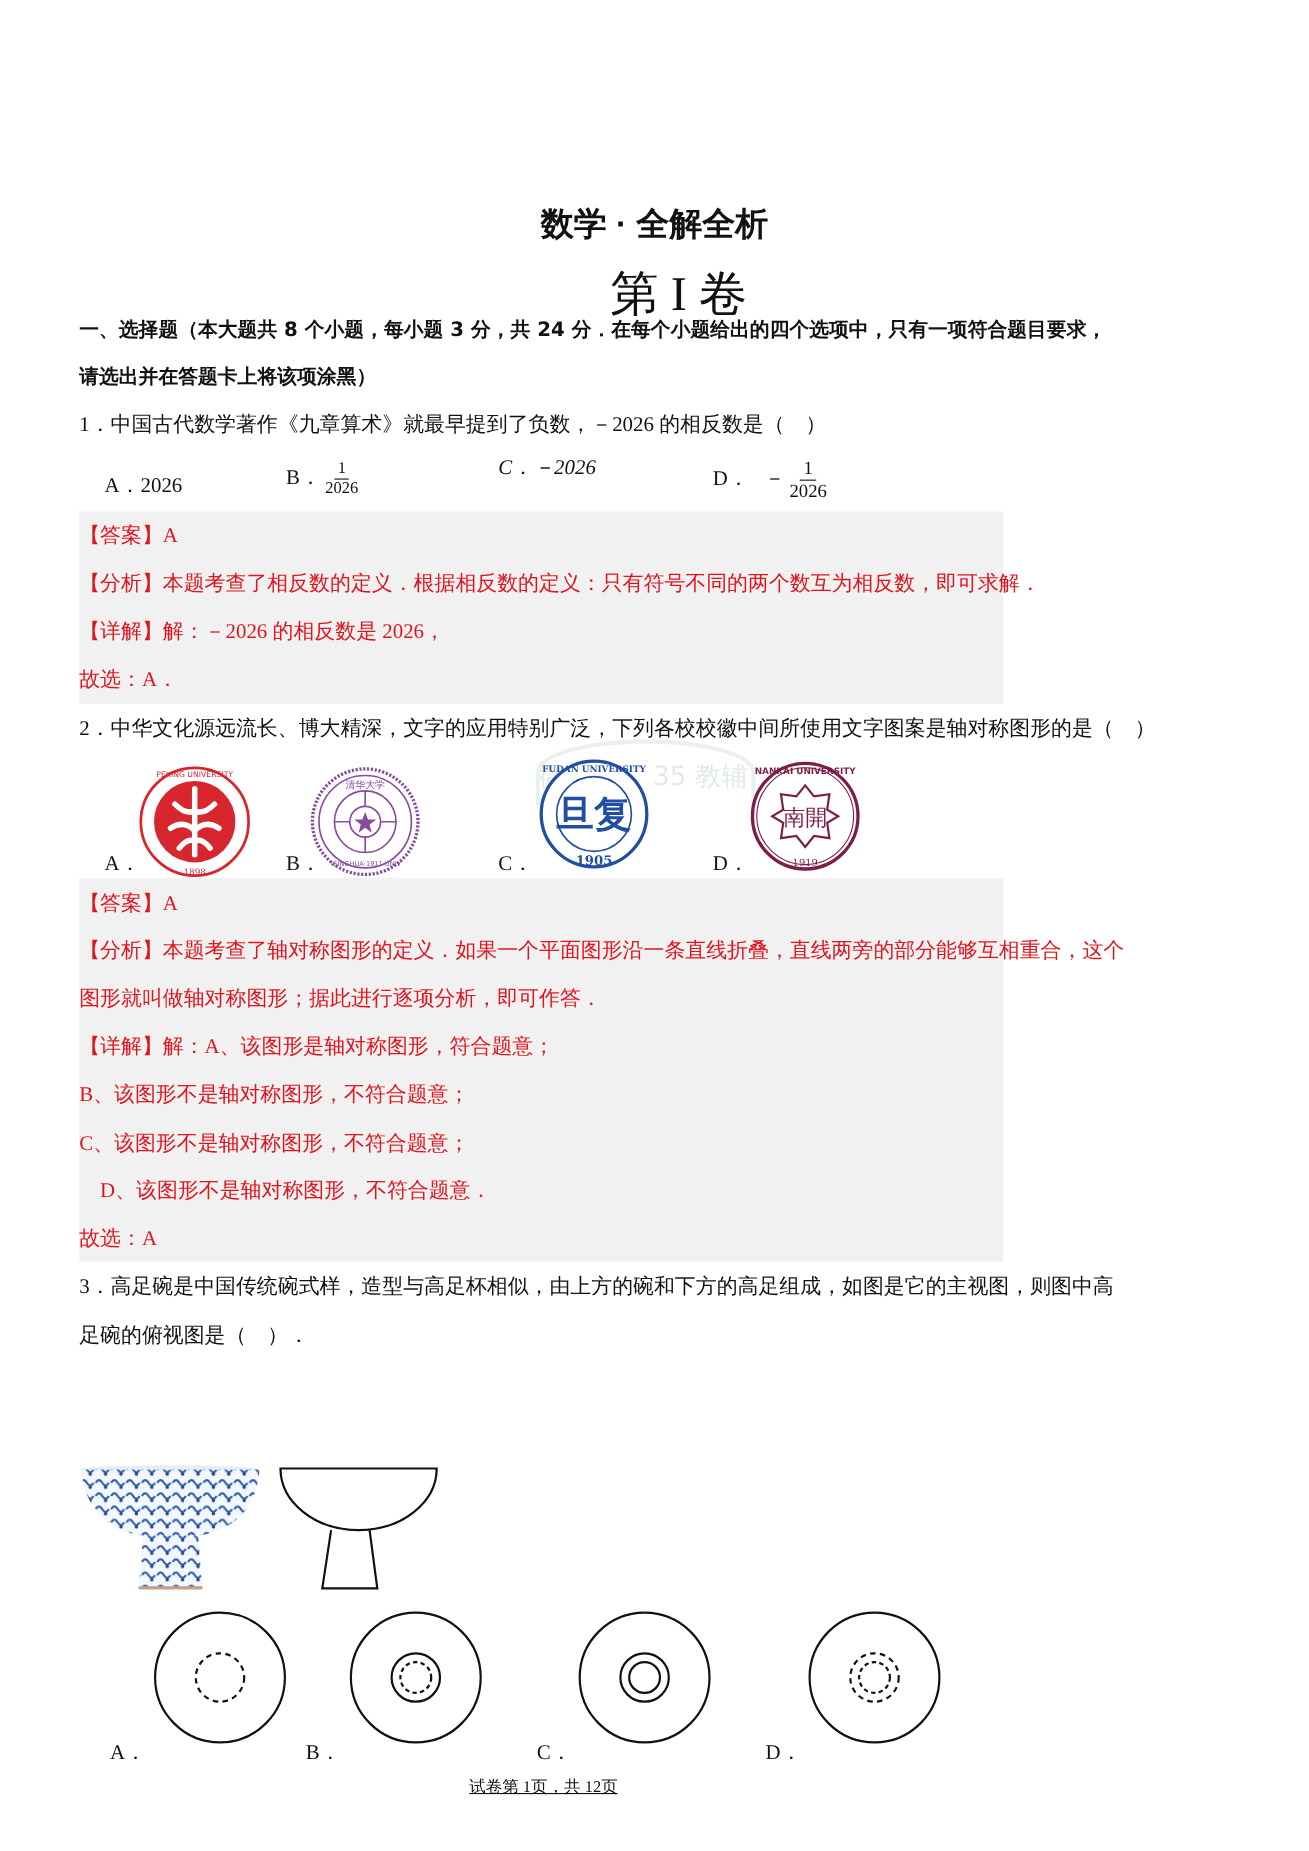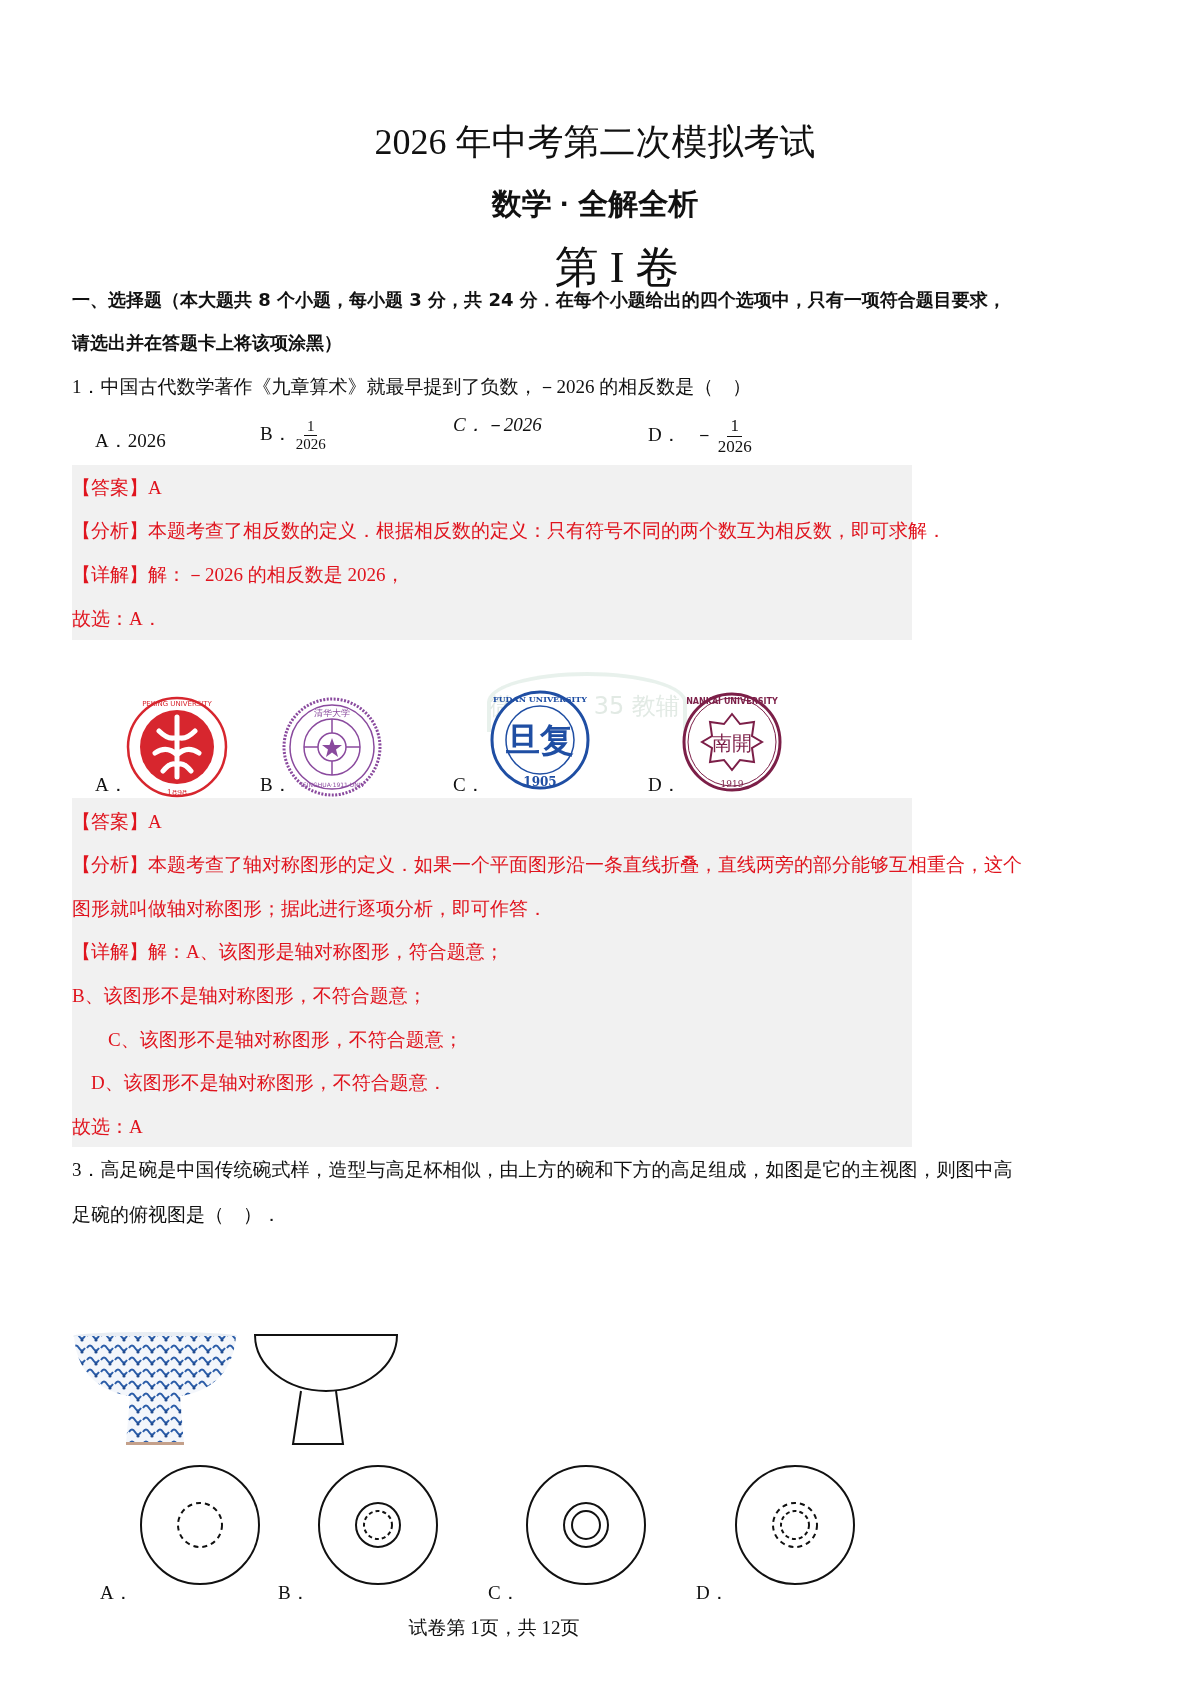--- a/index.html
+++ b/index.html
@@ -13,32 +13,31 @@
   .line { position: absolute; left: 72px; font-size: 19px; line-height: 24px; white-space: nowrap; }
   .bold { font-family: "DejaVu Sans", sans-serif; font-weight: bold; font-size: 18px; }
   .sol { position: absolute; left: 72px; width: 840px; background: #f1f1f1; }
   .red { color: #e0141e; }
   .opt { position: absolute; font-size: 19px; white-space: nowrap; }
   .frac { display: inline-flex; flex-direction: column; align-items: center; vertical-align: middle; font-size: 15px; line-height: 17px; margin-left: 4px; }
   .frac .num { padding: 0 3px; border-bottom: 1.5px solid #111; }
   .logo { position: absolute; width: 104px; height: 104px; }
   .watermark { position: absolute; left: 490px; top: 690px; color: #dfe8e2; font-size: 24px; font-family: "DejaVu Sans", sans-serif; opacity: 0.9; }
   .wm-arc { position: absolute; left: 487px; top: 672px; width: 200px; height: 60px; border: 4px solid #e3eee8; border-radius: 50% 50% 0 0; border-bottom: none; opacity: 0.8; }
-  .footer { position: absolute; top: 1615px; left: 0; width: 988px; text-align: center; font-size: 19px; }
+  .footer { position: absolute; top: 1615px; left: 0; width: 988px; text-align: center; font-size: 15px; text-decoration: underline; }
   svg { display: block; }
 </style>
 </head>
 <body>
 
 <div class="page">
 
   <div class="wm-arc"></div>
   <div class="watermark">微信 　　35 教辅</div>
 
-  <div class="title t1">2026 年中考第二次模拟考试</div>
   <div class="title t2">数学 · 全解全析</div>
   <div class="title t3">第 I 卷</div>
 
   <div class="line bold" style="top:288px;">一、选择题（本大题共 8 个小题，每小题 3 分，共 24 分．在每个小题给出的四个选项中，只有一项符合题目要求，</div>
   <div class="line bold" style="top:331px;">请选出并在答题卡上将该项涂黑）</div>
 
   <div class="line" style="top:375px;">1．中国古代数学著作《九章算术》就最早提到了负数，－2026 的相反数是（　）</div>
 
   <div class="opt" style="left:95px; top:428px;">
     <span>A．</span><span>2026</span>
@@ -59,20 +58,21 @@
       </span>
   </div>
 
   <div class="sol red" style="top:465px; height:175px;">
     <div class="line" style="left:0; top:11px;">【答案】A</div>
     <div class="line" style="left:0; top:54px;">【分析】本题考查了相反数的定义．根据相反数的定义：只有符号不同的两个数互为相反数，即可求解．</div>
     <div class="line" style="left:0; top:98px;">【详解】解：－2026 的相反数是 2026，</div>
     <div class="line" style="left:0; top:142px;">故选：A．</div>
   </div>
 
+  <div class="line" style="top:651px;">2．中华文化源远流长、博大精深，文字的应用特别广泛，下列各校校徽中间所使用文字图案是轴对称图形的是（　）</div>
 
   <div class="opt" style="left:95px; top:772px;">A．</div>
   <div class="logo" style="left:125px; top:695px;">
     <svg width="104" height="104" viewBox="0 0 104 104">
       <circle cx="52" cy="52" r="49" fill="none" stroke="#d7262e" stroke-width="2.5"></circle>
       <circle cx="52" cy="52" r="37" fill="#d7262e"></circle>
       <path d="M52 22 V82 M34 36 Q44 46 52 42 Q60 46 70 36 M30 58 Q42 50 52 60 Q62 50 74 58 M38 76 Q46 66 52 70 Q58 66 66 76" stroke="#fff" stroke-width="5" fill="none" stroke-linecap="round"></path>
       <text x="52" y="11" text-anchor="middle" font-size="7" fill="#d7262e" font-family="DejaVu Sans, sans-serif">PEKING UNIVERSITY</text>
       <text x="52" y="100" text-anchor="middle" font-size="8" fill="#d7262e" font-family="DejaVu Serif, serif">1898</text>
     </svg>
@@ -114,21 +114,21 @@
       <text x="52" y="97" text-anchor="middle" font-size="9" fill="#7c1f48" font-family="DejaVu Serif, serif">1919</text>
     </svg>
   </div>
 
   <div class="sol red" style="top:798px; height:349px;">
     <div class="line" style="left:0; top:12px;">【答案】A</div>
     <div class="line" style="left:0; top:55px;">【分析】本题考查了轴对称图形的定义．如果一个平面图形沿一条直线折叠，直线两旁的部分能够互相重合，这个</div>
     <div class="line" style="left:0; top:99px;">图形就叫做轴对称图形；据此进行逐项分析，即可作答．</div>
     <div class="line" style="left:0; top:142px;">【详解】解：A、该图形是轴对称图形，符合题意；</div>
     <div class="line" style="left:0; top:186px;">B、该图形不是轴对称图形，不符合题意；</div>
-    <div class="line" style="left:0; top:230px;padding-left:36px;">C、该图形不是轴对称图形，不符合题意；</div>
+    <div class="line" style="left:0; top:230px;">C、该图形不是轴对称图形，不符合题意；</div>
     <div class="line" style="left:0; top:273px;margin-left:19px;">D、该图形不是轴对称图形，不符合题意．</div>
     <div class="line" style="left:0; top:317px;">故选：A</div>
   </div>
 
   <div class="line" style="top:1158px;">3．高足碗是中国传统碗式样，造型与高足杯相似，由上方的碗和下方的高足组成，如图是它的主视图，则图中高</div>
   <div class="line" style="top:1203px;text-align:right;">足碗的俯视图是（　）．</div>
 
   <div style="position:absolute; left:72px; top:1330px;">
     <svg width="170" height="118" viewBox="0 0 170 118">
       <defs>

